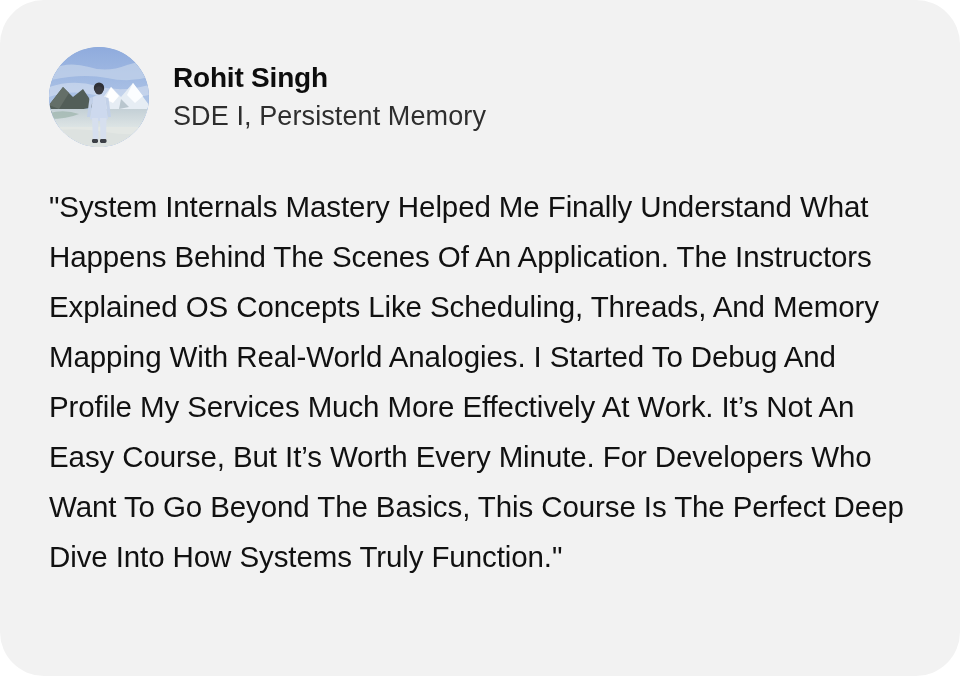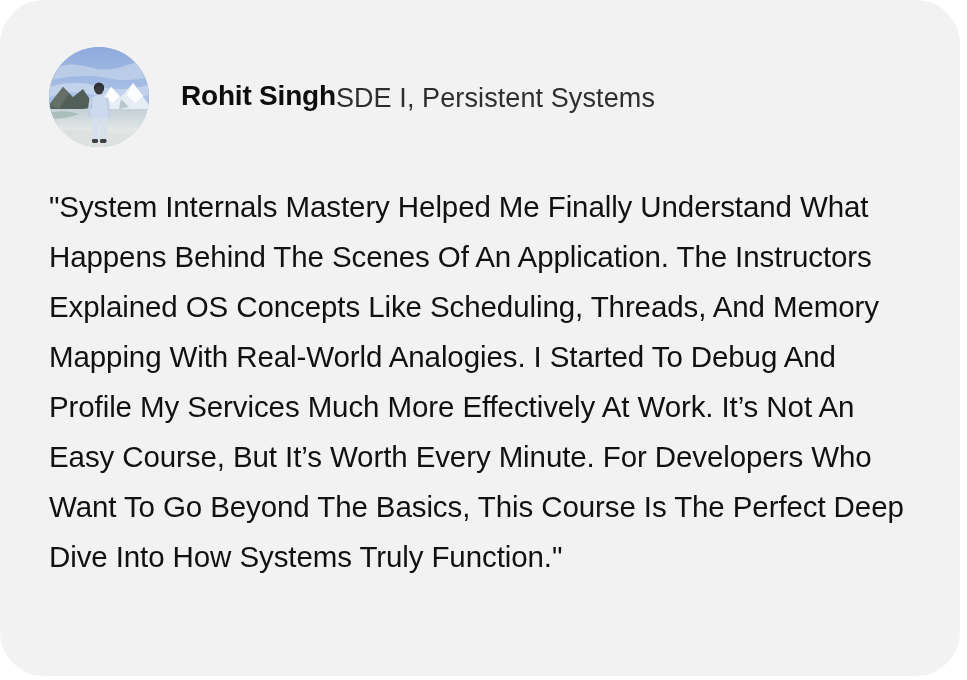--- a/index.html
+++ b/index.html
@@ -40,23 +40,23 @@
     width: 100px;
     height: 100px;
     border-radius: 50%;
     overflow: hidden;
     flex: 0 0 auto;
     background: #8aa8d8;
   }
   .avatar svg { display: block; width: 100px; height: 100px; }
 
   .identity {
-    margin-left: 32px;
+    margin-left: 24px;
     display: flex;
-    flex-direction: row;
+    flex-direction: column;
     justify-content: flex-start;
   }
 
   .person-name {
     font-size: 28px;
     font-weight: bold;
     color: #0d0d0d;
     line-height: 1.28;
     letter-spacing: -0.2px;
     white-space: nowrap;
@@ -132,20 +132,20 @@
             <path d="M51 71 L57.5 71 L57 93 L51.5 93 Z" fill="#d6dfee"></path>
             <rect x="43" y="92" width="6" height="4" rx="1.4" fill="#3c3f46"></rect>
             <rect x="51" y="92" width="6.5" height="4" rx="1.4" fill="#3c3f46"></rect>
           </g>
         </g>
       </svg>
     </div>
 
     <div class="identity">
       <div class="person-name">Rohit Singh</div>
-      <div class="person-role">SDE I, Persistent Systems</div>
+      <div class="person-role">SDE I, Persistent Memory</div>
     </div>
 
   </div>
 
   <div class="quote-body">"System Internals Mastery Helped Me Finally Understand What Happens Behind The Scenes Of An Application. The Instructors Explained OS Concepts Like Scheduling, Threads, And Memory Mapping With Real-World Analogies. I Started To Debug And Profile My Services Much More Effectively At Work. It’s Not An Easy Course, But It’s Worth Every Minute. For Developers Who Want To Go Beyond The Basics, This Course Is The Perfect Deep Dive Into How Systems Truly Function."</div>
 
 </div>
 
 </body></html>

